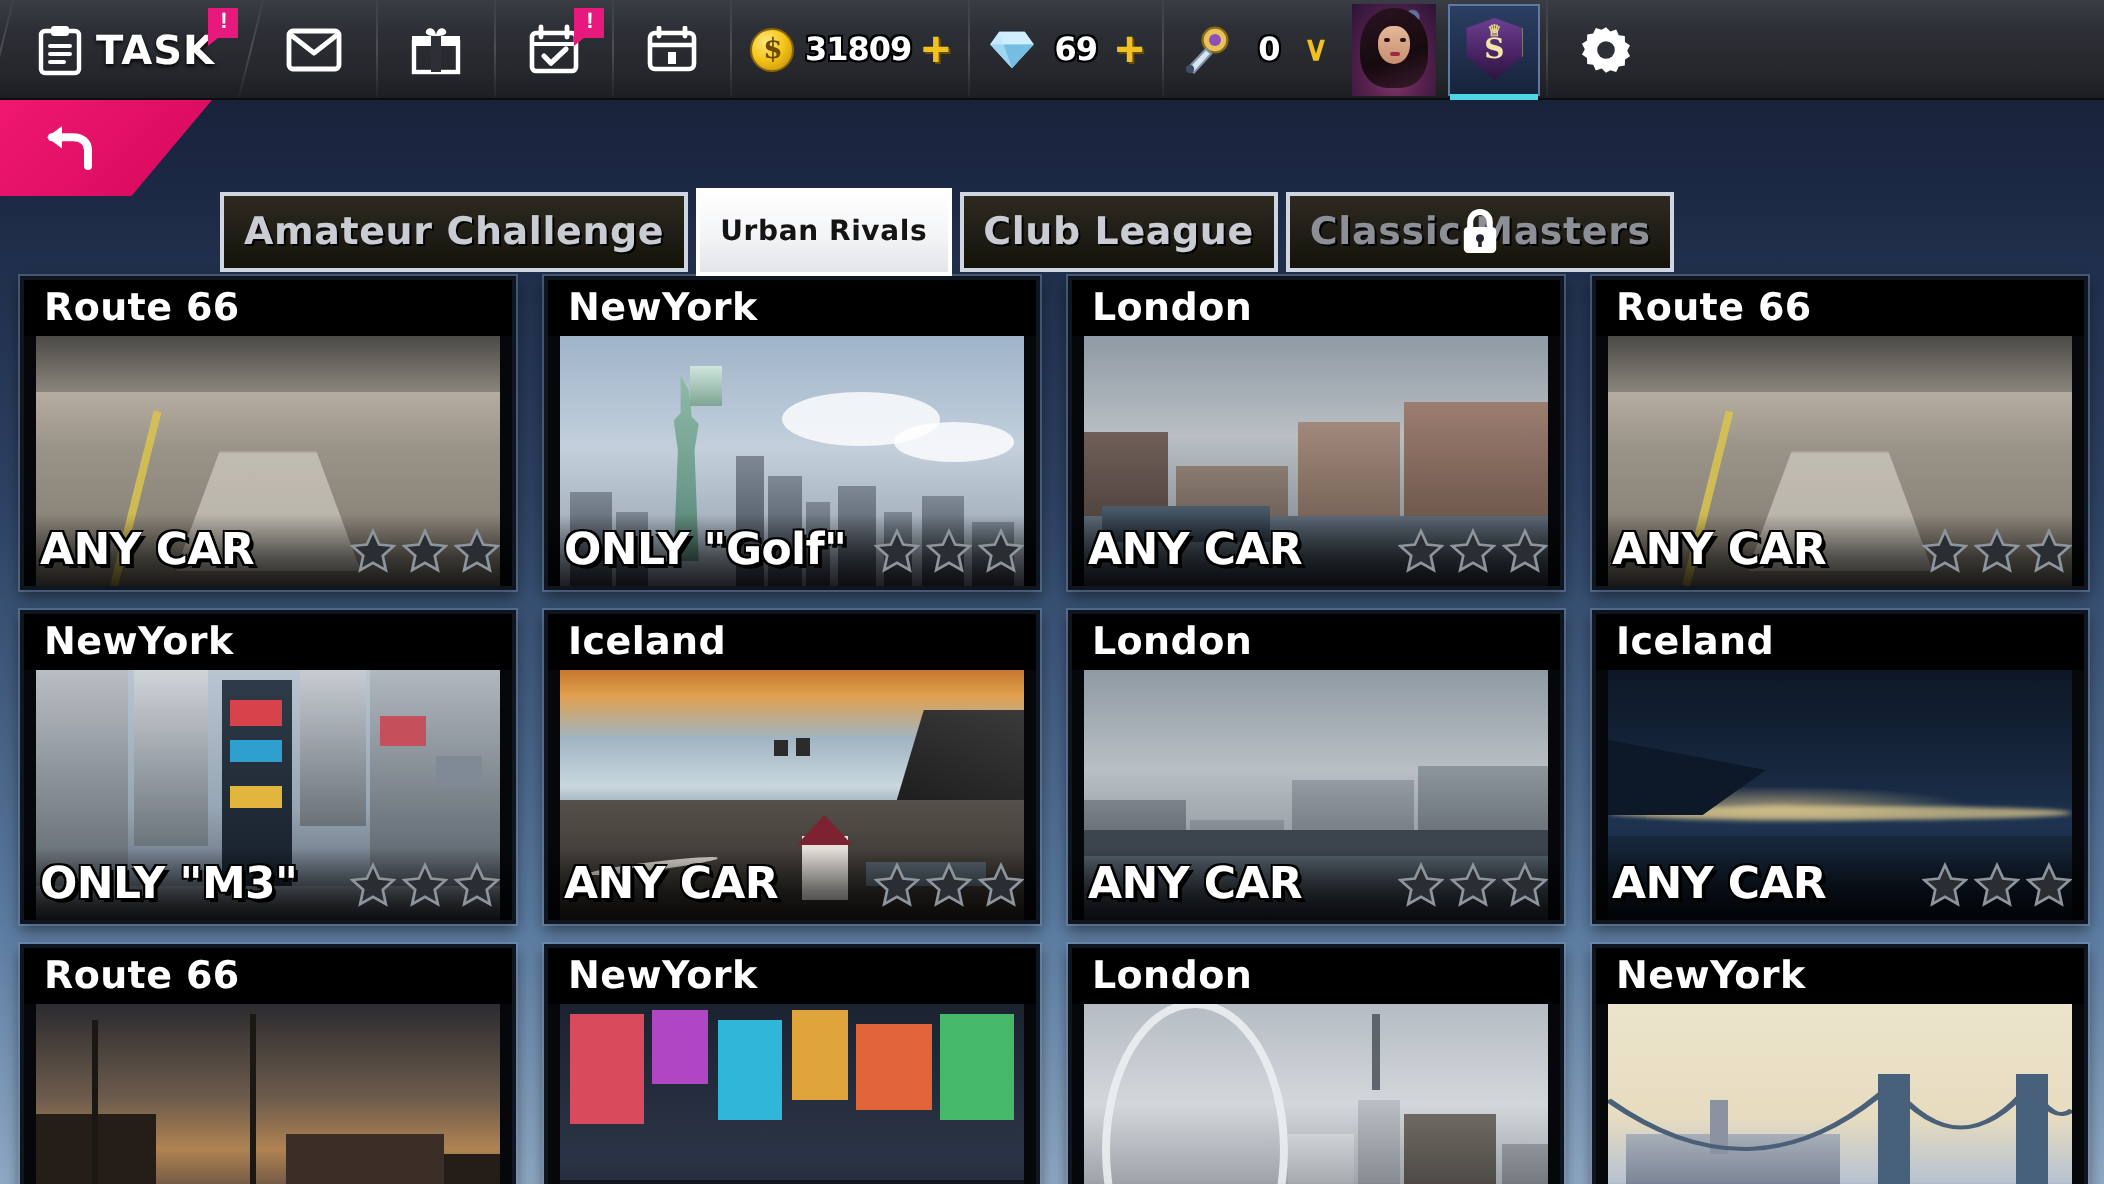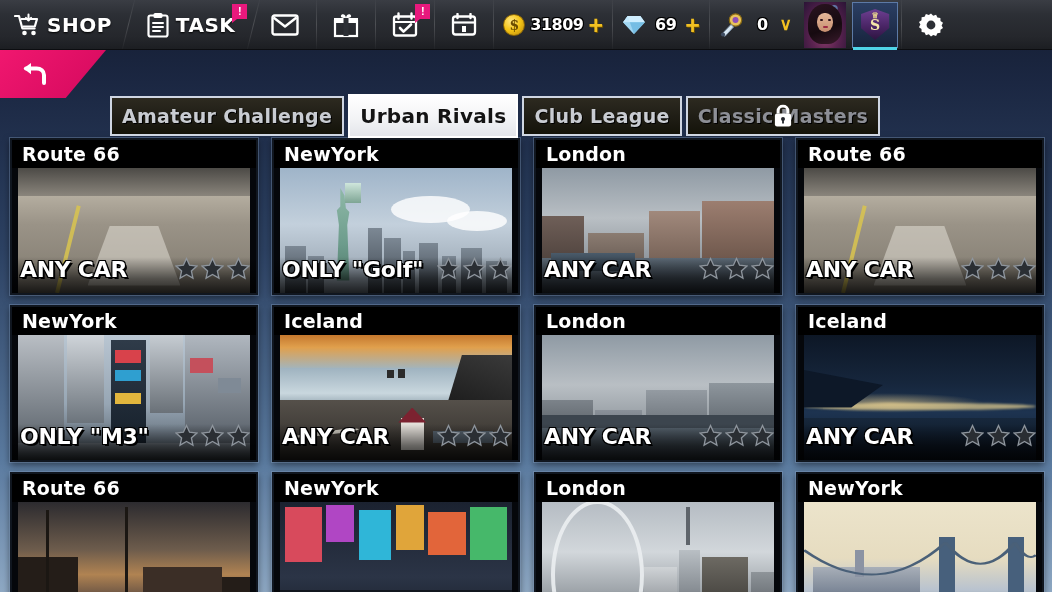--- a/index.html
+++ b/index.html
@@ -145,21 +145,21 @@
     color:#c9ccd2;
     font-family:"DejaVu Sans", sans-serif;
     text-shadow:1px 1px 0 #000;
     white-space:nowrap;
   }
   .tab.active{
     background:linear-gradient(180deg,#ffffff 0%,#f3f4f6 55%,#e3e5ea 100%);
     border-color:#ffffff;
     height:44px; margin-top:-2px;
   }
-  .tab.active .t-label{ color:#141414; text-shadow:none; font-size:20px; }
+  .tab.active .t-label{ color:#141414; text-shadow:none; font-size:14px; }
   .tab.locked .t-label{ color:#8d8f96; }
   .lockicon{
     position:absolute; left:50%; top:50%; transform:translate(-50%,-50%);
     width:19px; height:23px;
   }
   .tabs-spacer{ width:110px; }
 
   
   .grid{
     position:absolute; left:0; top:138px; width:1052px; height:454px;
@@ -185,21 +185,21 @@
     font-size:19px; font-weight:bold; color:#fff;
     font-family:"DejaVu Sans", sans-serif;
     text-shadow:1px 1px 1px #000; letter-spacing:.2px;
   }
   .card-img{
     position:absolute; left:6px; top:28px; right:6px; bottom:0;
     overflow:hidden;
   }
   .card-foot{
     position:absolute; left:0; right:0; bottom:0; height:36px;
-    display:flex; justify-content:space-between;
+    display:flex; align-items:center; justify-content:space-between;
     padding:0 6px 0 8px; z-index:5;
     background:linear-gradient(180deg,rgba(0,0,0,0) 0%,rgba(0,0,0,.55) 60%,rgba(0,0,0,.8) 100%);
   }
   .card-req{
     font-size:22px; font-weight:bold; color:#fff;
     font-family:"DejaVu Sans", sans-serif;
     text-shadow:2px 2px 0 #000, -1px -1px 0 #000, 1px -1px 0 #000, -1px 1px 0 #000;
     letter-spacing:-.3px; white-space:nowrap;
   }
   .stars{ display:flex; gap:3px; }
@@ -298,30 +298,20 @@
   }
   .tiny{position:absolute;}
 </style>
 </head>
 <body>
 
 <div id="app">
 
   <div class="topbar">
 
-    <div class="tb-cell" style="padding-left:14px;padding-right:16px;">
-      <svg class="tiny" style="position:static;width:26px;height:24px" viewBox="0 0 26 24">
-        <path d="M1 3h4l3.4 12.5h12.2" fill="none" stroke="#fff" stroke-width="2.2" stroke-linecap="round" stroke-linejoin="round"></path>
-        <path d="M7 6h16l-2.2 7.5H8.8" fill="none" stroke="#fff" stroke-width="2.2" stroke-linejoin="round"></path>
-        <path d="M14.5 1.5v6m0 0l-2.6-2.6M14.5 7.5l2.6-2.6" fill="none" stroke="#fff" stroke-width="2" stroke-linecap="round"></path>
-        <circle cx="10.5" cy="20" r="2.3" fill="#fff"></circle>
-          <circle cx="19.5" cy="20" r="2.3" fill="#fff"></circle>
-      </svg>
-      <span class="tb-label">SHOP</span>
-    </div>
 
     <div class="tb-sep skew"></div>
 
     <div class="tb-cell" style="padding:0 18px;">
       <svg class="tiny" style="position:static;width:22px;height:26px" viewBox="0 0 22 26">
         <rect x="1.5" y="3.5" width="19" height="21" rx="2" fill="none" stroke="#fff" stroke-width="2.2"></rect>
         <rect x="6.5" y="1" width="9" height="5" rx="1.6" fill="#fff"></rect>
         <path d="M6 11h10M6 15h10M6 19h7" stroke="#fff" stroke-width="2" stroke-linecap="round"></path>
       </svg>
       <span class="tb-label">TASK</span>

